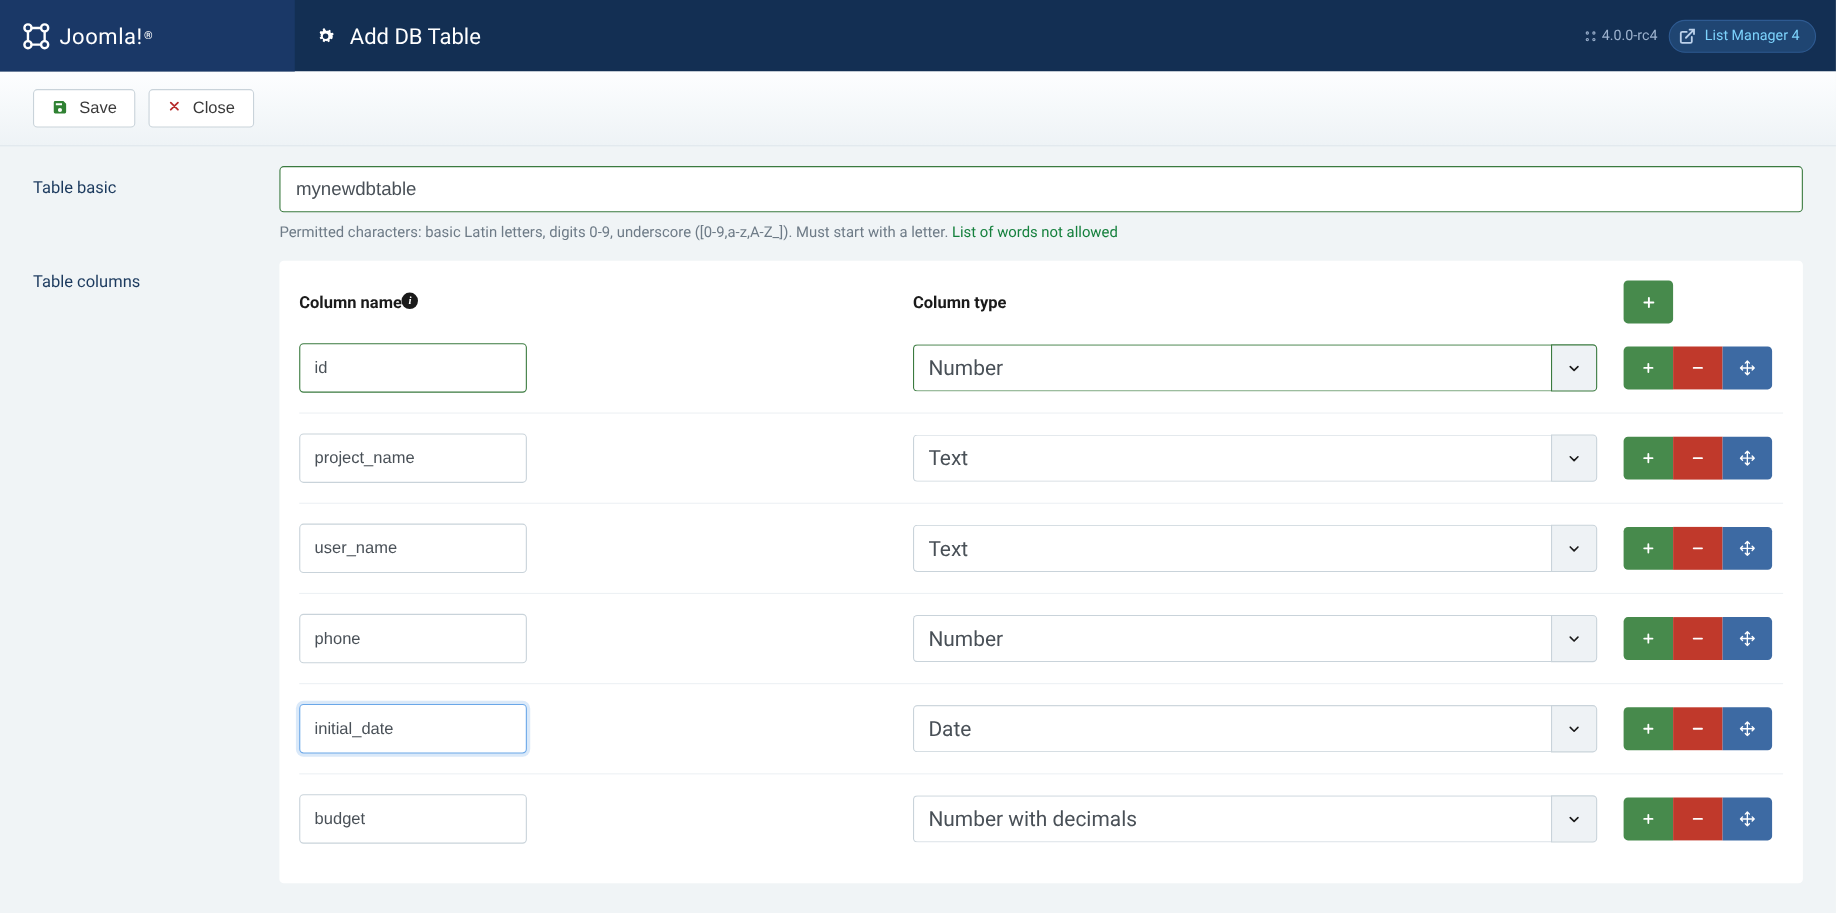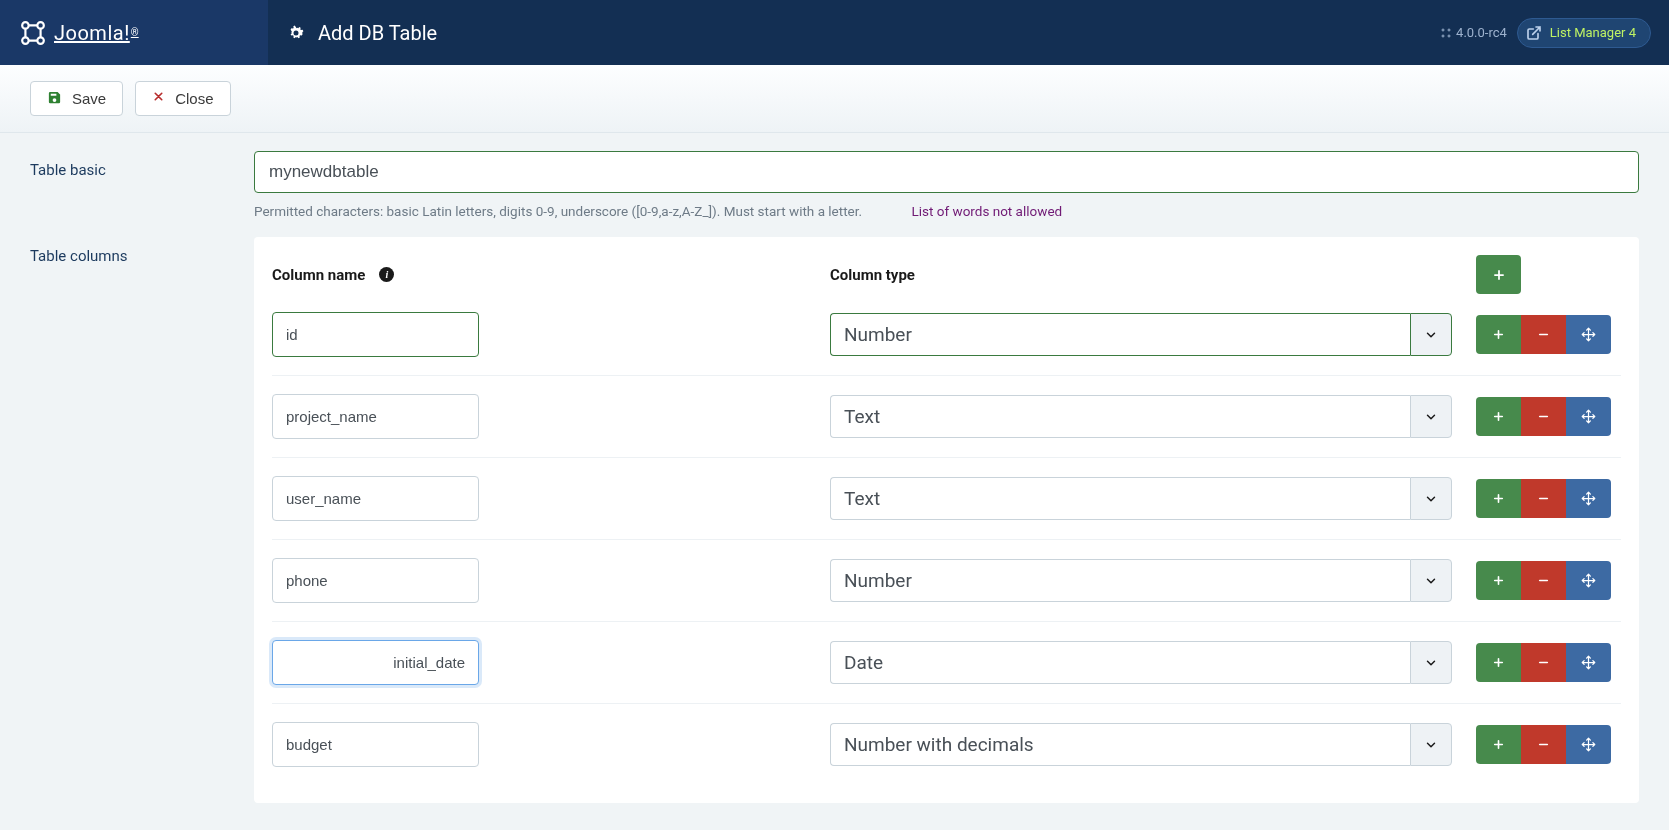--- a/index.html
+++ b/index.html
@@ -1,61 +1,61 @@
 <!DOCTYPE html>
 <html><head>
 <meta charset="utf-8">
 <style>
 * { box-sizing: border-box; margin: 0; padding: 0; }
 body { font-family: -apple-system, BlinkMacSystemFont, "Segoe UI", Roboto, sans-serif; font-size: 14px; color: #1a1a1a; background: #f0f4f6; }
 
 
 .topbar { display: flex; align-items: center; background: #132f53; color: #fff; height: 65px; }
-.logo-area { width: 268px; display: flex; align-items: center; padding-left: 20px; background: #1a3867; height: 100%; text-decoration: underline; }
+.logo-area { width: 268px; display: flex; align-items: center; padding-left: 20px; background: #1a3867; height: 100%; }
 .logo-text { font-size: 20px; font-weight: 400; letter-spacing: 0.5px; }
 .title-area { flex: 1; display: flex; align-items: center; padding-left: 18px; font-size: 20px; color: #fff; font-weight: 400; }
 .gear-icon { margin-right: 12px; display: inline-flex; }
 .right-area { display: flex; align-items: center; gap: 10px; padding-right: 18px; }
 .version-text { color: #9db2ce; font-size: 13px; display: flex; align-items: center; gap: 4px; }
-.ext-badge { display: flex; align-items: center; gap: 8px; background: #1f4572; border: 1px solid #2e5a91; border-radius: 20px; padding: 6px 14px 6px 8px; color: #bef264; font-size: 13px; }
+.ext-badge { display: flex; align-items: center; gap: 8px; background: #1f4572; border: 1px solid #2e5a91; border-radius: 20px; padding: 6px 14px 6px 8px; color: #7dd3fc; font-size: 13px; }
 .ext-badge-icon { display: inline-flex; }
 
 
 .toolbar { background: linear-gradient(#fdfeff, #eef3f6); border-bottom: 1px solid #dfe7ec; padding: 16px 30px; display: flex; gap: 12px; }
 .btn { display: inline-flex; align-items: flex-start; gap: 10px; background: #fff; border: 1px solid #c9d3da; border-radius: 4px; padding: 8px 16px; font-size: 15px; color: #3a3a3a; cursor: pointer; }
 .save-icon { color: #2f8132; }
 .close-icon { color: #b72c2c; }
 
 
 .form-area { padding: 18px 30px 30px 30px; }
 .form-row { display: flex; align-items: flex-start; margin-bottom: 18px; }
 .form-label-col { width: 224px; color: #1c3a5e; font-size: 15px; padding-top: 10px; }
 .form-field-col { flex: 1; }
 .text-input { width: 100%; border: 1px solid #3a7a3f; border-radius: 4px; padding: 10px 14px; font-size: 17px; color: #495057; }
 .help-text { font-size: 13.5px; color: #6e7b87; margin-top: 10px; }
-.help-link { color: #701a75; text-decoration: none; margin-left: 46px; }
+.help-link { color: #15803d; text-decoration: none; }
 
 
 .panel { background: #fff; border-radius: 4px; padding: 18px; }
 .panel-header { display: flex; align-items: center; margin-bottom: 18px; }
-.col-h { font-weight: 700; font-size: 15px; color: #1a1a1a; display: flex; align-items: center; gap: 14px; }
+.col-h { font-weight: 700; font-size: 15px; color: #1a1a1a; display: flex; gap: 0; }
 .col-h1 { width: 558px; }
 .col-h2 { flex: 1; }
 .col-hact { width: 145px; display: flex; justify-content: flex-start; }
 .info-icon { width: 15px; height: 15px; border-radius: 50%; background: #1a1a1a; color: #fff; font-size: 10px; display: inline-flex; align-items: center; justify-content: center; font-weight: 700; font-style: italic; font-family: serif; }
 
 .col-row { display: flex; align-items: center; padding: 18px 0; border-top: 1px solid #edf1f4; }
 .col-row:first-of-type { border-top: none; padding-top: 0; }
 .name-cell { width: 558px; }
 .type-cell { flex: 1; padding-right: 24px; }
 .act-cell { width: 145px; display: flex; }
 
 .col-input { width: 207px; border: 1px solid #c9d3da; border-radius: 4px; padding: 13px 13px; font-size: 15px; color: #495057; }
 .col-input.green-border { border-color: #3a7a3f; }
-.col-input.focused { border-color: #6aa7e8; box-shadow: 0 0 0 3px rgba(106,167,232,0.25); outline: none; text-align: right; }
+.col-input.focused { border-color: #6aa7e8; box-shadow: 0 0 0 3px rgba(106,167,232,0.25); outline: none; }
 
 .select-wrap { display: flex; width: 100%; }
 .select-display { flex: 1; border: 1px solid #c9d3da; border-right: none; border-radius: 4px 0 0 4px; padding: 9px 13px; font-size: 19px; color: #495057; background: #fff; }
 .select-display.green-border { border-color: #3a7a3f; }
 .select-caret { width: 42px; border: 1px solid #c9d3da; border-radius: 0 4px 4px 0; background: #eef2f5; display: flex; align-items: center; justify-content: center; cursor: pointer; }
 .select-caret.green-border { border-color: #3a7a3f; }
 
 .btn-grp { display: flex; }
 .ibtn { width: 45px; height: 39px; display: flex; align-items: center; justify-content: center; color: #fff; cursor: pointer; border: none; }
 .ibtn.add { background: #478a4c; border-radius: 4px 0 0 4px; }

